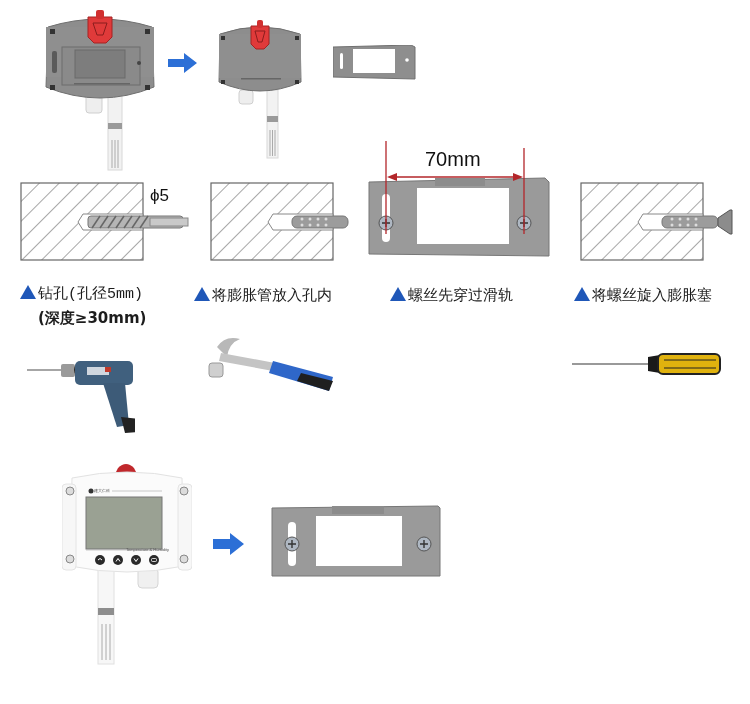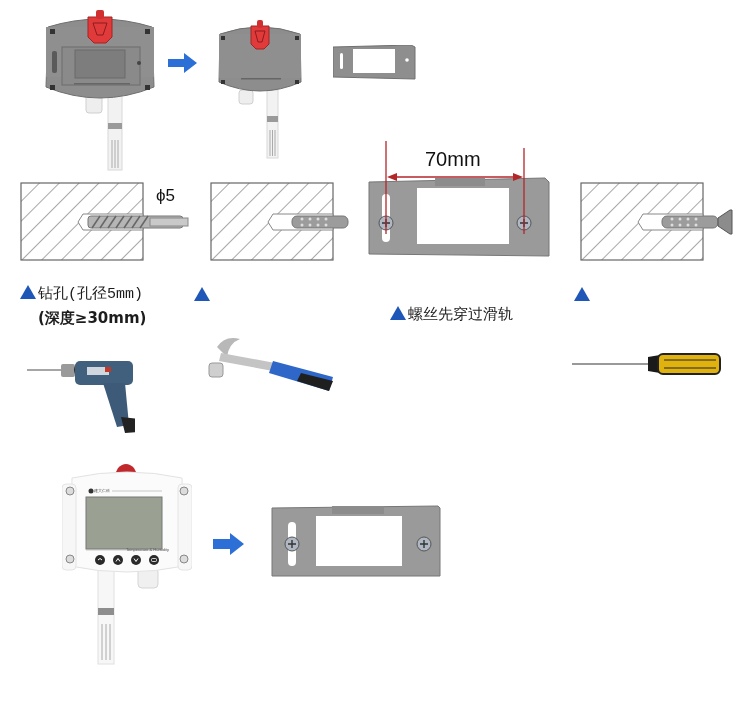--- a/index.html
+++ b/index.html
@@ -109,21 +109,21 @@
         <path d="M80 46 L88 34"></path>
         <path d="M88 46 L96 34"></path>
         <path d="M96 46 L104 34"></path>
         <path d="M104 46 L112 34"></path>
         <path d="M112 46 L120 34"></path>
         <path d="M120 46 L128 34"></path>
     </g>
     <rect x="130" y="36" width="38" height="8" fill="#c9c9c9" stroke="#888"></rect>
   </svg>
 </div>
-<div class="abs phi-label" style="left:156px;top:186px;">ϕ5</div>
+<div class="abs phi-label" style="left:150px;top:186px;">ϕ5</div>
 
 <div class="abs" style="left:210px;top:182px;">
   <svg width="140" height="80" viewBox="0 0 140 80">
     <defs>
       <pattern id="h2" width="14" height="14" patternUnits="userSpaceOnUse" patternTransform="rotate(45)">
         <rect width="14" height="14" fill="#fff"></rect>
           <line x1="0" y1="0" x2="0" y2="14" stroke="#777" stroke-width="1.3"></line>
       </pattern>
     </defs>
     <rect x="1" y="1" width="122" height="77" fill="url(#h2)" stroke="#666" stroke-width="1.2"></rect>
@@ -185,29 +185,29 @@
     <path d="M138 36 L150 28 L152 28 L152 52 L150 52 L138 44 Z" fill="#8c8c8c" stroke="#555"></path>
   </svg>
 </div>
 
 <div class="abs caption" style="left:20px;top:285px;font-family:Liberation Mono, monospace;">
   <span class="tri"></span><span>钻孔(孔径5mm)</span>
 </div>
 <div class="abs caption" style="left:38px;top:308px;font-weight:bold;">(深度≥30mm)</div>
 
 <div class="abs caption" style="left:194px;top:285px;">
-  <span class="tri"></span>
-</div>
-
-<div class="abs caption" style="left:390px;top:285px;margin-top:19px;">
+  <span class="tri"></span><span>将膨胀管放入孔内</span>
+</div>
+
+<div class="abs caption" style="left:390px;top:285px;">
   <span class="tri"></span><span>螺丝先穿过滑轨</span>
 </div>
 
 <div class="abs caption" style="left:574px;top:285px;">
-  <span class="tri"></span>
+  <span class="tri"></span><span>将螺丝旋入膨胀塞</span>
 </div>
 
 <div class="abs" style="left:25px;top:355px;">
   <svg width="110" height="80" viewBox="0 0 110 80">
     <line x1="2" y1="15" x2="38" y2="15" stroke="#888" stroke-width="1.5"></line>
     <rect x="36" y="9" width="14" height="13" rx="2" fill="#9a9a9a"></rect>
     <circle cx="57" cy="15" r="8" fill="#2a2a2a"></circle>
     <rect x="50" y="6" width="58" height="24" rx="5" fill="#40607e"></rect>
     <rect x="62" y="12" width="22" height="8" fill="#cfd6de"></rect>
     <rect x="80" y="12" width="6" height="5" fill="#c0392b"></rect>

